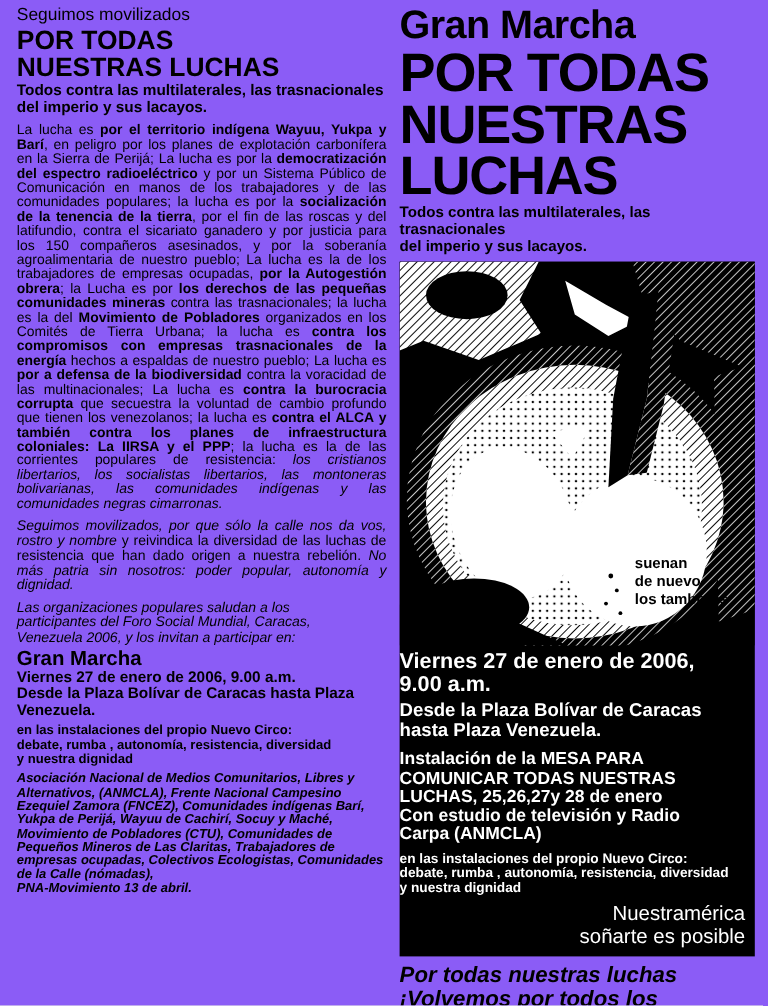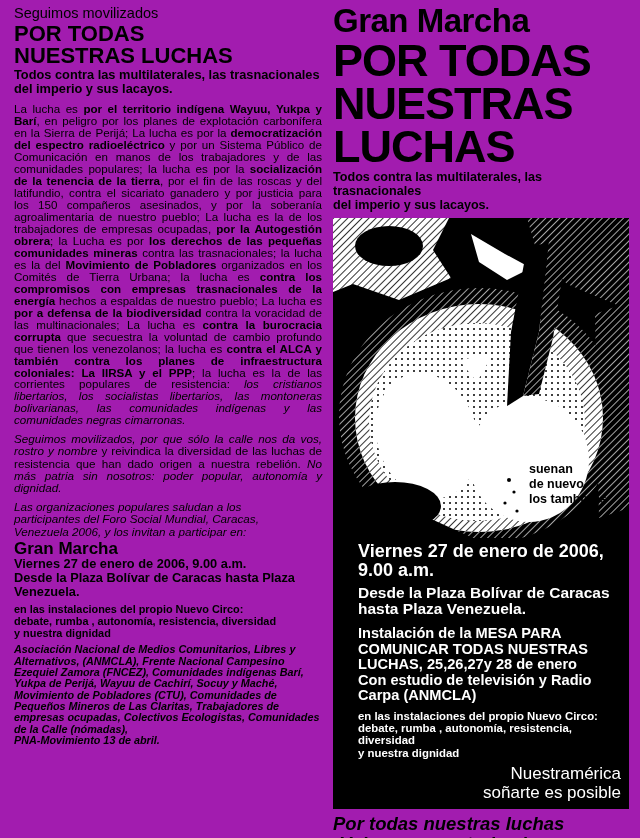--- a/index.html
+++ b/index.html
@@ -1,18 +1,18 @@
 <!DOCTYPE html>
 <html><head>
 <meta charset="utf-8">
 <style>
   html,body { margin:0; padding:0; background:#e8e8e8; }
   .page {
     position:relative; width:640px; height:838px; margin:0 auto;
-    background:#a21caf; color:#000000; overflow:hidden;
+    background:#8b5cf6; color:#000000; overflow:hidden;
     font-family:"Liberation Sans", sans-serif;
   }
   .col-left  { position:absolute; left:14px; top:6px;  width:308px; }
   .col-right { position:absolute; left:333px; top:4px; width:296px; }
 
   
   .lk    { font-size:14.5px; line-height:1.05; }
   .lt    { font-size:22px; font-weight:bold; line-height:1.0; white-space:pre-line; margin:2px 0 1px; }
   .lsub  { font-size:12.8px; font-weight:bold; line-height:1.08; white-space:pre-line; margin-bottom:7px; }
   .body1 { font-size:11.6px; line-height:1.035; text-align:justify; }
@@ -26,21 +26,21 @@
   .venueL{ font-size:10.9px; font-weight:bold; line-height:1.07; white-space:pre-line; margin-top:5px; }
   .orgsL { font-size:10.8px; font-weight:bold; font-style:italic; line-height:1.05; margin-top:5px; white-space:pre-line; }
   .slogL { font-size:15px; font-weight:bold; font-style:italic; margin-top:5px; }
 
   
   .rk    { font-size:33px; font-weight:bold; line-height:1.05; letter-spacing:-0.5px; }
   .rt    { font-size:45px; font-weight:bold; line-height:0.96; letter-spacing:-1px; white-space:pre-line; }
   .rsub  { font-size:12.6px; font-weight:bold; line-height:1.1; white-space:pre-line; margin-top:3px; }
   .panel { background:#000000; color:#ffffff; margin-top:5px; overflow:hidden; }
   .panel svg { display:block; }
-  .pin   { padding:0 8px 7px 25px; }
+  .pin   { padding:0 8px 7px 0; }
   .pdate { font-size:18px;   font-weight:bold; line-height:1.05; white-space:pre-line; margin-top:4px; }
   .proute{ font-size:15.5px; font-weight:bold; line-height:1.08; white-space:pre-line; margin-top:5px; }
   .pmesa { font-size:14.6px; font-weight:bold; line-height:1.07; white-space:pre-line; margin-top:8px; }
   .pvenue{ font-size:11.4px; font-weight:bold; line-height:1.07; white-space:pre-line; margin-top:6px; }
   .ptag  { font-size:17px;   font-weight:normal; line-height:1.12; white-space:pre-line; text-align:right; margin-top:5px; }
   .bslog { font-size:18.5px; font-weight:bold; font-style:italic; line-height:1.1;
            white-space:pre-line; margin-top:5px; padding-bottom:4px; border-bottom:2px solid #000; }
 </style>
 </head>
 <body>

